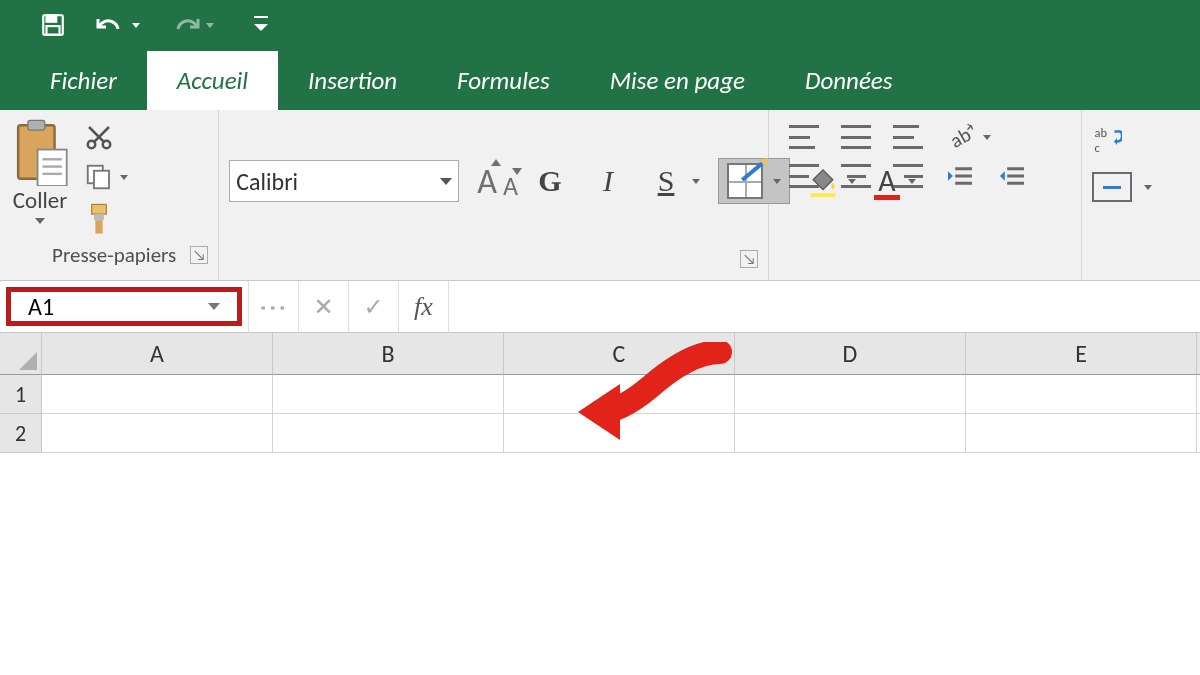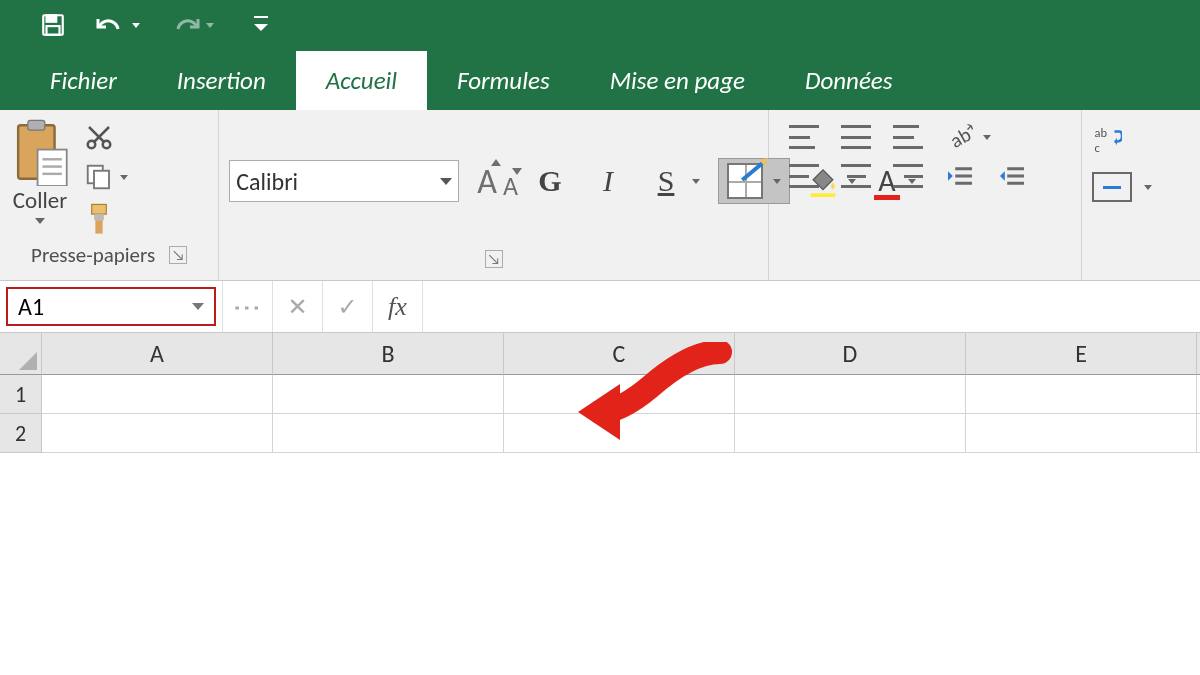--- a/index.html
+++ b/index.html
@@ -11,21 +11,21 @@
 .qat-btn.disabled svg { opacity: .5; }
 .qat-btn.disabled .qat-dd { opacity: .5; }
 
 .tabbar { background: #217346; display: flex; align-items: flex-end; height: 60px; padding-left: 20px; }
 .tab { color: #fff; font-size: 25px; font-weight: 400; padding: 14px 30px; cursor: pointer; font-style: italic; }
 .tab.active { background: #fff; color: #217346; }
 
 .ribbon { background: #f1f1f1; border-bottom: 1px solid #c8c8c8; display: flex; }
 .rgroup { border-right: 1px solid #d4d4d4; padding: 8px 10px 4px 10px; display: flex; flex-direction: column; align-items: stretch; }
 .rgroup-body { flex: 1; display: flex; }
-.rgroup-label { font-size: 21px; color: #505050; text-align: center; padding: 6px 0 8px; display: flex; align-items: center; justify-content: center; gap: 14px; }
+.rgroup-label { font-size: 21px; color: #505050; text-align: center; padding: 6px 0 8px; display: flex; align-items: center; justify-content: flex-end; gap: 14px; }
 .rgroup-label .launcher { font-size: 15px; color: #777; border: 1px solid #ababab; width: 18px; height: 18px; display: inline-flex; align-items: center; justify-content: center; cursor: pointer; }
 
 .paste-area { display: flex; flex-direction: column; align-items: center; padding-right: 8px; }
 .paste-label { font-size: 23px; color: #444; }
 .paste-dd { width: 0; height: 0; border-left: 5px solid transparent; border-right: 5px solid transparent; border-top: 6px solid #666; margin-top: 4px; }
 .cccol { display: flex; flex-direction: column; gap: 10px; padding-left: 6px; padding-top: 4px; }
 .small-btn { display: flex; align-items: center; cursor: pointer; }
 .small-dd { width: 0; height: 0; border-left: 4px solid transparent; border-right: 4px solid transparent; border-top: 5px solid #666; margin-left: 6px; }
 
 .font-group-body { flex-direction: row; gap: 12px; }
@@ -67,21 +67,21 @@
 .right span{margin-left:auto} .right span:nth-child(2){width:65%}
 
 .orient-btn { width: 30px; height: 30px; cursor: pointer; position: relative; }
 .orient-btn svg { width: 100%; height: 100%; }
 .indent-btn { width: 30px; height: 24px; cursor: pointer; }
 .wrap-btn { cursor: pointer; display: flex; align-items: center; gap: 8px; font-size: 18px; color: #444; }
 .merge-btn { width: 40px; height: 30px; border: 2px solid #6a6a6a; display: flex; align-items: center; justify-content: center; cursor: pointer; position: relative; }
 .merge-btn::before { content: ""; width: 18px; height: 3px; background: #2b7cd3; }
 
 .formula-bar { display: flex; align-items: stretch; border-bottom: 1px solid #c8c8c8; background: #fff; height: 52px; }
-.name-box { width: 210px; border: 2px solid #b91c1c; margin: 6px; display: flex; align-items: center; padding: 0 10px; font-size: 24px; cursor: text; }
+.name-box { width: 236px; border: 5px solid #b91c1c; margin: 6px; display: flex; align-items: center; padding: 0 17px; font-size: 24px; cursor: text; }
 .name-box .dd { margin-left: auto; width: 0; height: 0; border-left: 6px solid transparent; border-right: 6px solid transparent; border-top: 7px solid #777; cursor: pointer; }
 .fb-btn { width: 50px; display: flex; align-items: center; justify-content: center; color: #aaa; font-size: 24px; border-left: 1px solid #e0e0e0; cursor: pointer; }
 .fb-btn.dots { color: #aaa; font-size: 28px; letter-spacing: -3px; writing-mode: vertical-rl; }
 .fx { font-style: italic; font-family: "Times New Roman", serif; font-size: 26px; color: #555; }
 .formula-input { flex: 1; border-left: 1px solid #e0e0e0; }
 
 .grid { display: flex; }
 .row-headers { display: flex; flex-direction: column; }
 .corner { width: 42px; height: 42px; background: #e6e6e6; border-right: 1px solid #c8c8c8; border-bottom: 1px solid #999; position: relative; }
 .corner::after { content: ""; position: absolute; right: 4px; bottom: 4px; width: 0; height: 0; border-bottom: 18px solid #b0b0b0; border-left: 18px solid transparent; }
@@ -122,22 +122,22 @@
   <div class="qat-btn" style="margin-left:10px">
     <svg width="14" height="18" viewBox="0 0 14 18">
         <rect x="0" y="0" width="14" height="2" fill="#fff"></rect>
         <path d="M0 8 L7 15 L14 8" fill="#fff"></path>
       </svg>
   </div>
 </div>
 
 <div class="tabbar">
   <div class="tab">Fichier</div>
+  <div class="tab active">Accueil</div>
   <div class="tab">Insertion</div>
-  <div class="tab active">Accueil</div>
   <div class="tab">Formules</div>
   <div class="tab">Mise en page</div>
   <div class="tab">Données</div>
 </div>
 
 <div class="ribbon" style="position:relative">
 
   <div class="rgroup" style="width:224px">
     <div class="rgroup-body">
       <div class="paste-area">

